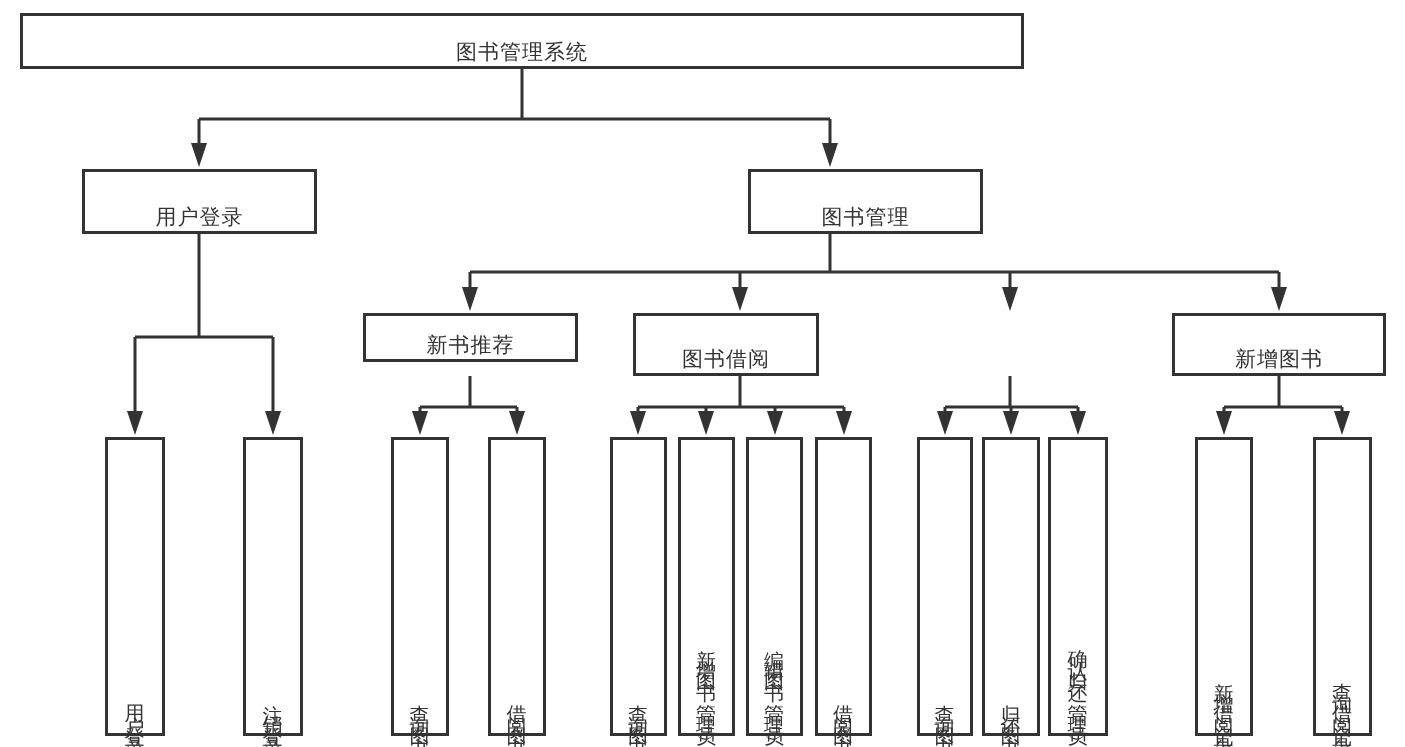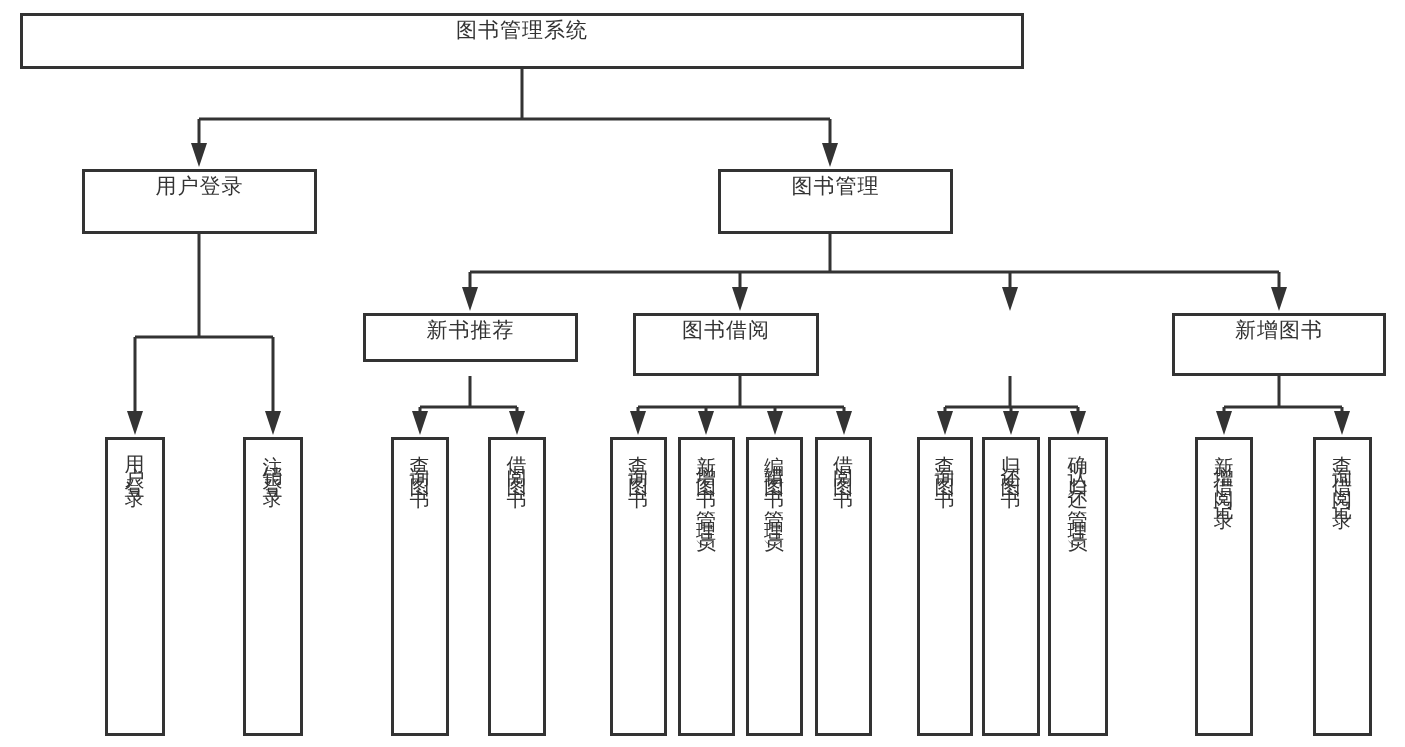--- a/index.html
+++ b/index.html
@@ -20,21 +20,21 @@
     position:absolute;left:0;top:0;z-index:0;
   }
   svg.connectors path{stroke:var(--line);stroke-width:3;fill:none;}
   svg.connectors polygon{fill:var(--line);stroke:none;}
   .node{
     position:absolute;
     box-sizing:border-box;
     border:3px solid var(--line);
     background:#ffffff;
     display:flex;
-    align-items:flex-start;
+    align-items:flex-end;
     justify-content:center;
     z-index:1;
   }
   .hlabel{
     font-size:21px;
     color:var(--text);
     letter-spacing:1px;
     white-space:nowrap;
   }
   .vlabel{
@@ -101,21 +101,21 @@
     </g>
   </svg>
 
   <div class="node" style="left:20px;top:13px;width:1004px;height:56px">
     <span class="hlabel">图书管理系统</span>
   </div>
 
   <div class="node" style="left:82px;top:169px;width:235px;height:65px">
     <span class="hlabel">用户登录</span>
   </div>
-  <div class="node" style="left:718px;top:169px;width:235px;height:65px">
+  <div class="node" style="left:748px;top:169px;width:235px;height:65px">
     <span class="hlabel">图书管理</span>
   </div>
 
   <div class="node" style="left:363px;top:313px;width:215px;height:49px">
     <span class="hlabel">新书推荐</span>
   </div>
   <div class="node" style="left:633px;top:313px;width:186px;height:63px">
     <span class="hlabel">图书借阅</span>
   </div>
   <div class="node" style="left:1172px;top:313px;width:214px;height:63px">

